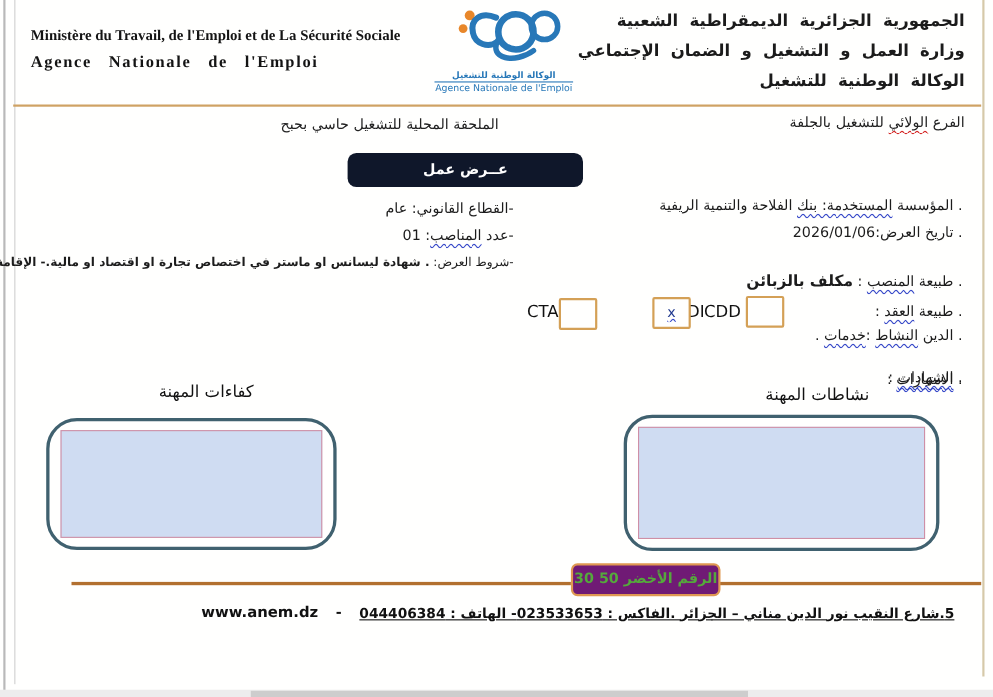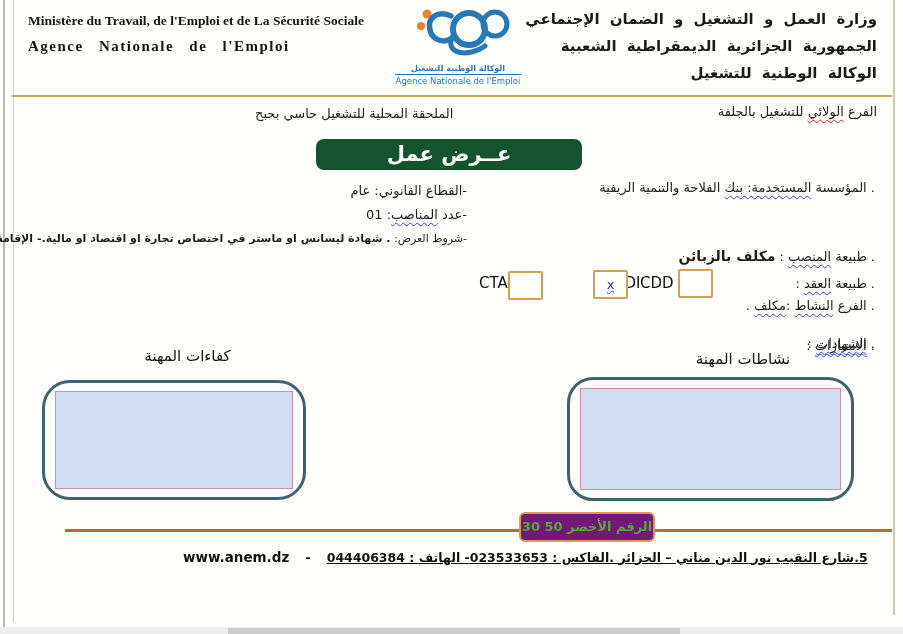--- a/index.html
+++ b/index.html
@@ -9,35 +9,35 @@
   
   .edge-l1{position:absolute;left:3px;top:0;width:2px;height:634px;background:#b9b9b9;}
   .edge-l2{position:absolute;left:13px;top:0;width:1px;height:622px;background:#cfcfcf;}
   .edge-r{position:absolute;left:893px;top:0;width:2px;height:615px;background:#d6c9a9;}
   .strip1{position:absolute;left:0;bottom:0;width:903px;height:7px;background:#ededed;}
   .strip2{position:absolute;left:228px;bottom:0;width:452px;height:6px;background:#cdcdcd;}
 
   
   .fr-header{position:absolute;left:28px;top:12px;color:#141414;font-family:"Liberation Serif","DejaVu Serif",serif;}
   .fr1{font-size:15.5px;font-weight:bold;letter-spacing:0.8px;}
-  .fr2{font-size:13.5px;font-weight:bold;margin-top:1px;}
+  .fr2{font-size:13.5px;font-weight:bold;margin-top:12px;}
   .fr3{font-size:15px;font-weight:bold;letter-spacing:1.5px;word-spacing:10px;margin-top:9px;}
 
   .logo{position:absolute;left:391px;top:4px;width:134px;text-align:center;}
   .logo-ar{font-size:8px;line-height:9px;color:#2878b8;font-weight:bold;direction:rtl;}
   .logo-fr{font-size:8.5px;line-height:10px;color:#2878b8;border-top:1px solid #2878b8;margin:1px 4px 0 4px;padding-top:1px;}
 
   .ar-header{position:absolute;right:26px;top:6px;direction:rtl;text-align:right;font-size:15px;font-weight:bold;line-height:27px;color:#1b1b1b;word-spacing:5px;}
 
   .rule-top{position:absolute;left:12px;top:95px;width:880px;height:2px;background:#cfa263;}
 
   .sub-right{position:absolute;right:26px;top:104px;direction:rtl;font-size:13px;color:#222;white-space:nowrap;}
   .sub-left{position:absolute;left:255px;top:106px;direction:rtl;font-size:13px;color:#222;white-space:nowrap;}
 
-  .banner{position:absolute;left:316px;top:139px;width:266px;height:31px;background:#14532d;border-radius:8px;color:#fff;font-size:21px;font-weight:bold;text-align:center;line-height:31px;direction:rtl;}
+  .banner{position:absolute;left:316px;top:139px;width:214px;height:31px;background:#0f172a;border-radius:8px;color:#fff;font-size:13px;font-weight:bold;text-align:center;line-height:31px;direction:rtl;}
 
   
   .rline{position:absolute;right:28px;direction:rtl;text-align:right;font-size:13px;color:#1c1c1c;white-space:nowrap;}
   .lline{position:absolute;right:436px;direction:rtl;text-align:right;font-size:13px;color:#1c1c1c;white-space:nowrap;}
   .sq-blue{text-decoration:underline wavy #3648c8 1px;text-underline-offset:3px;}
   .sq-red{text-decoration:underline wavy #d42525 1px;text-underline-offset:3px;}
   .bold{font-weight:bold;}
   .offer-num{font-size:16px;font-weight:bold;}
   .pos-val{font-size:14px;font-weight:bold;}
 
@@ -79,45 +79,48 @@
       <path d="M 60 12 C 46 6 36 14 39 26 C 41 36 53 40 61 34" fill="none" stroke="#2878b8" stroke-width="5.5" stroke-linecap="round"></path>
       <circle cx="78" cy="25" r="16" fill="none" stroke="#2878b8" stroke-width="6"></circle>
       <circle cx="104" cy="20" r="12" fill="none" stroke="#2878b8" stroke-width="5"></circle>
       <path d="M 62 32 C 52 50 78 54 94 42" fill="none" stroke="#2878b8" stroke-width="5" stroke-linecap="round"></path>
     </svg>
     <div class="logo-ar">الوكالة الوطنية للتشغيل</div>
     <div class="logo-fr">Agence Nationale de l'Emploi</div>
   </div>
 
   <div class="ar-header">
+    <div>الجمهورية الجزائرية الديمقراطية الشعبية</div>
     <div>وزارة العمل و التشغيل و الضمان الإجتماعي</div>
-    <div>الجمهورية الجزائرية الديمقراطية الشعبية</div>
     <div>الوكالة الوطنية للتشغيل</div>
   </div>
 
   <div class="rule-top"></div>
 
   <div class="sub-right">
     <span>الفرع </span><span class="sq-red">الولائي</span><span> للتشغيل بالجلفة</span>
   </div>
   <div class="sub-left">الملحقة المحلية للتشغيل حاسي بحبح</div>
 
   <div class="banner">عــرض عمل</div>
 
   <div class="rline" style="top:180px;">
     <span>. المؤسسة </span><span class="sq-blue">المستخدمة: بنك</span><span> الفلاحة والتنمية الريفية</span>
   </div>
+  <div class="rline" style="top:204px;">
+    <span>. تاريخ العرض:</span><span>2026/01/06</span>
+  </div>
   <div class="rline" style="top:248px;">
     <span>. طبيعة </span><span class="sq-blue">المنصب</span><span> : </span><span class="pos-val">مكلف بالزبائن</span>
   </div>
   <div class="rline" style="top:276px;">
     <span>. طبيعة </span><span class="sq-blue">العقد</span><span> :</span>
   </div>
   <div class="rline" style="top:298px;">
-    <span>. الفرع </span><span class="sq-blue">النشاط</span><span> :</span><span class="sq-blue">مكلف</span><span> .</span>
+    <span>. الدين </span><span class="sq-blue">النشاط</span><span> :</span><span class="sq-blue">خدمات</span><span> .</span>
   </div>
   <div class="rline" style="top:336px;">
     <span>. </span><span class="sq-blue">الشهادات</span><span> :</span>
   </div>
   <div class="rline" style="top:338px;">
     <span>. </span><span class="sq-blue">الامتيازات</span><span> :</span>
   </div>
 
   <div class="cb-label" style="left:479px;top:274px;">CTA</div>
   <div class="cb-box" style="left:508px;top:271px;">

